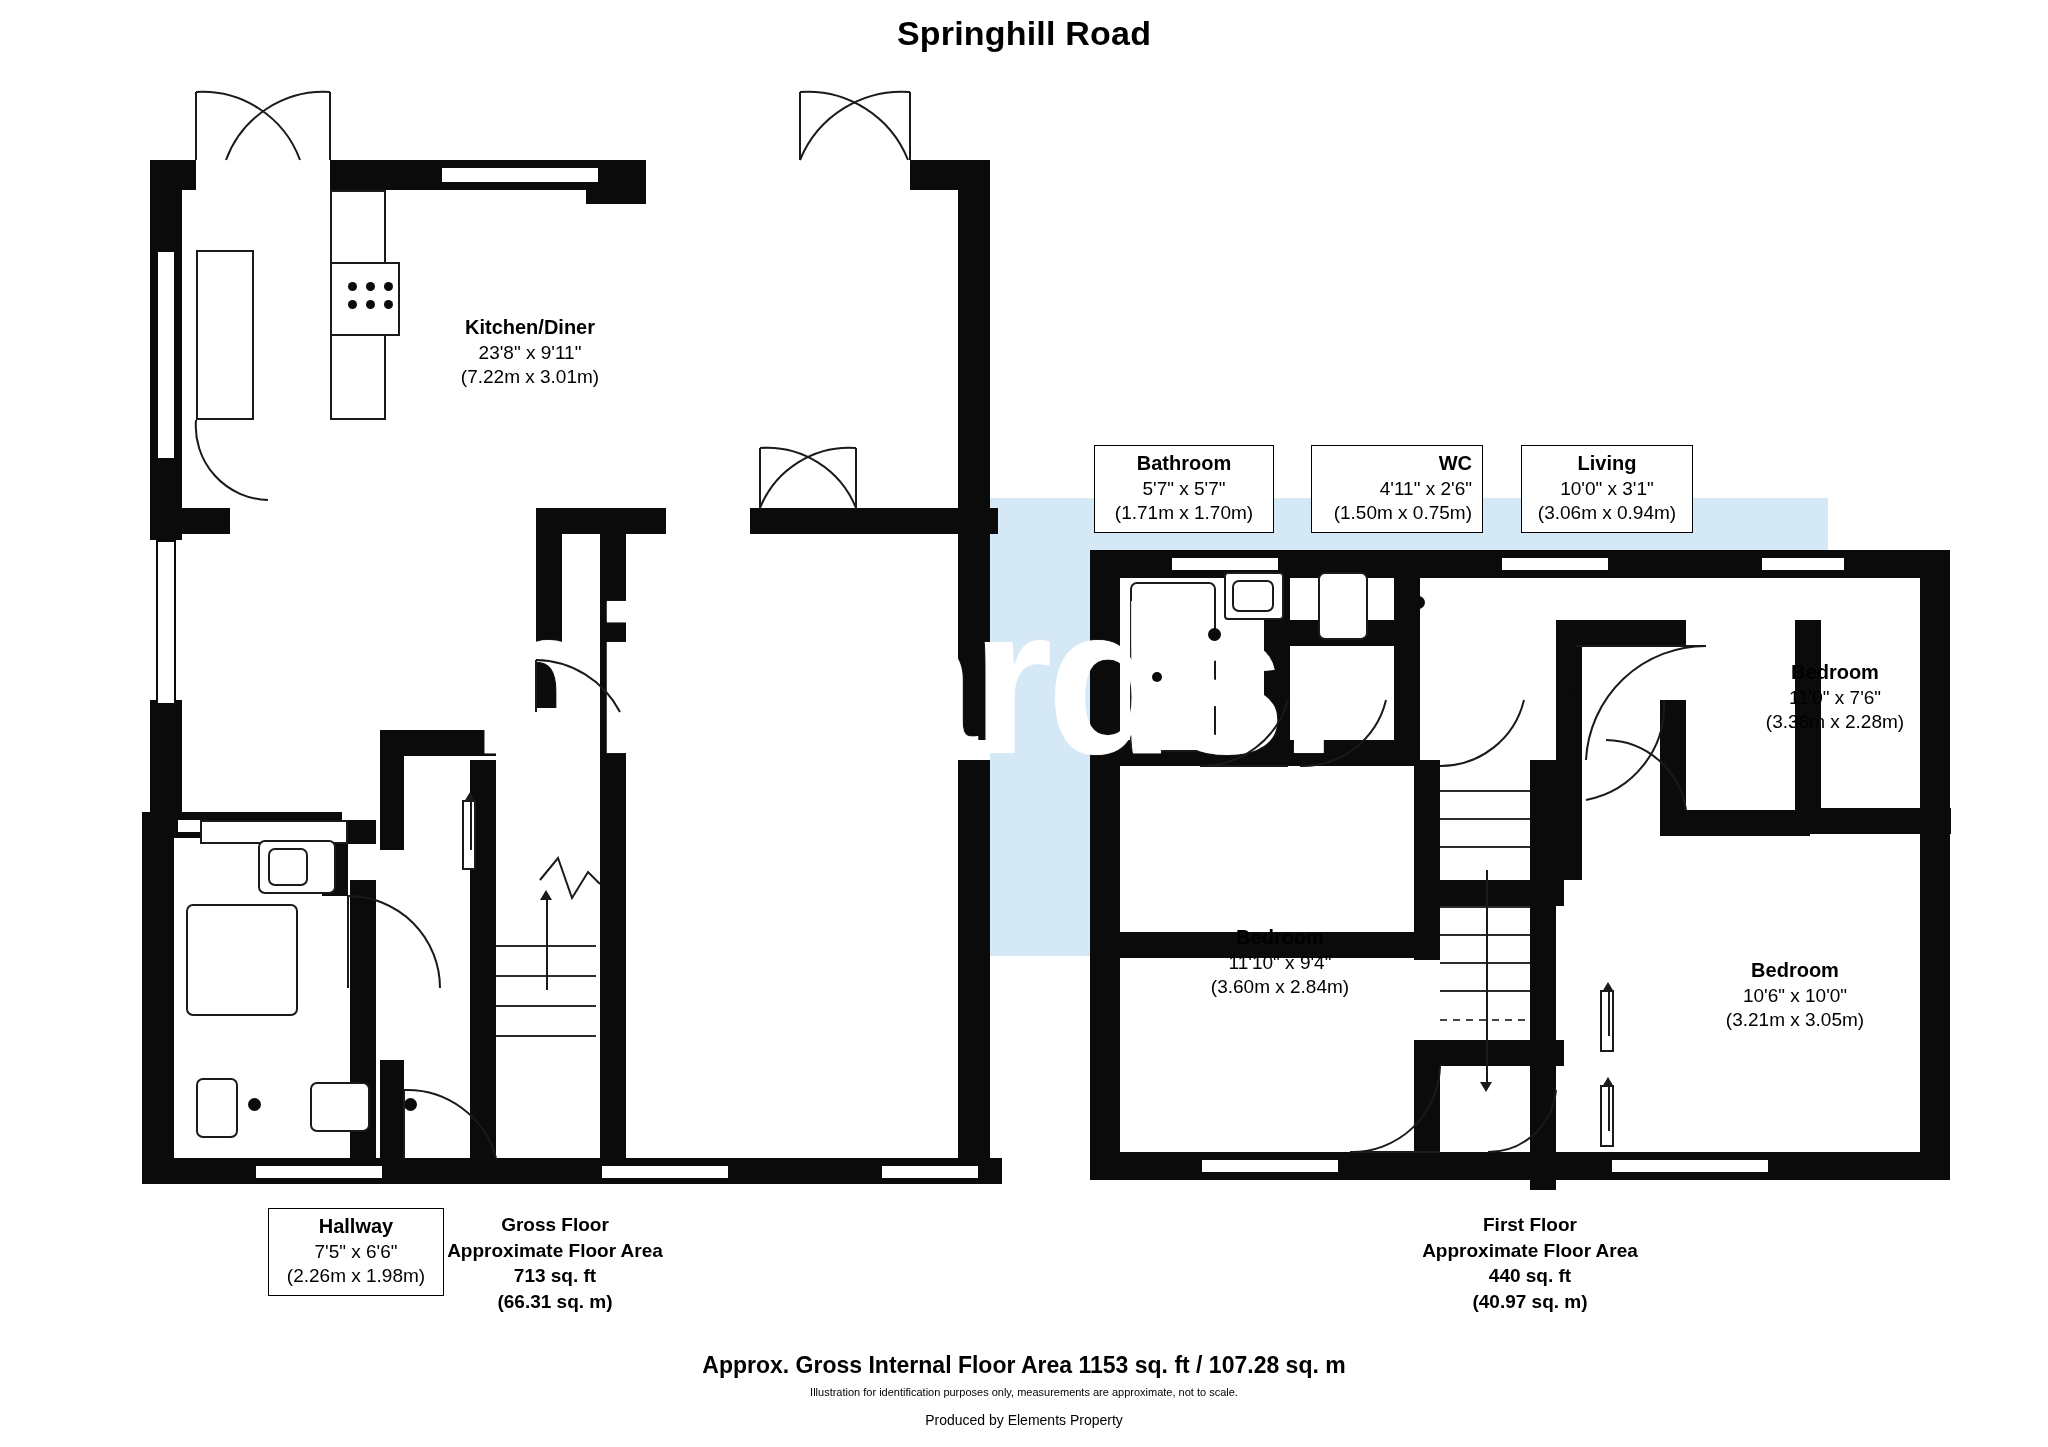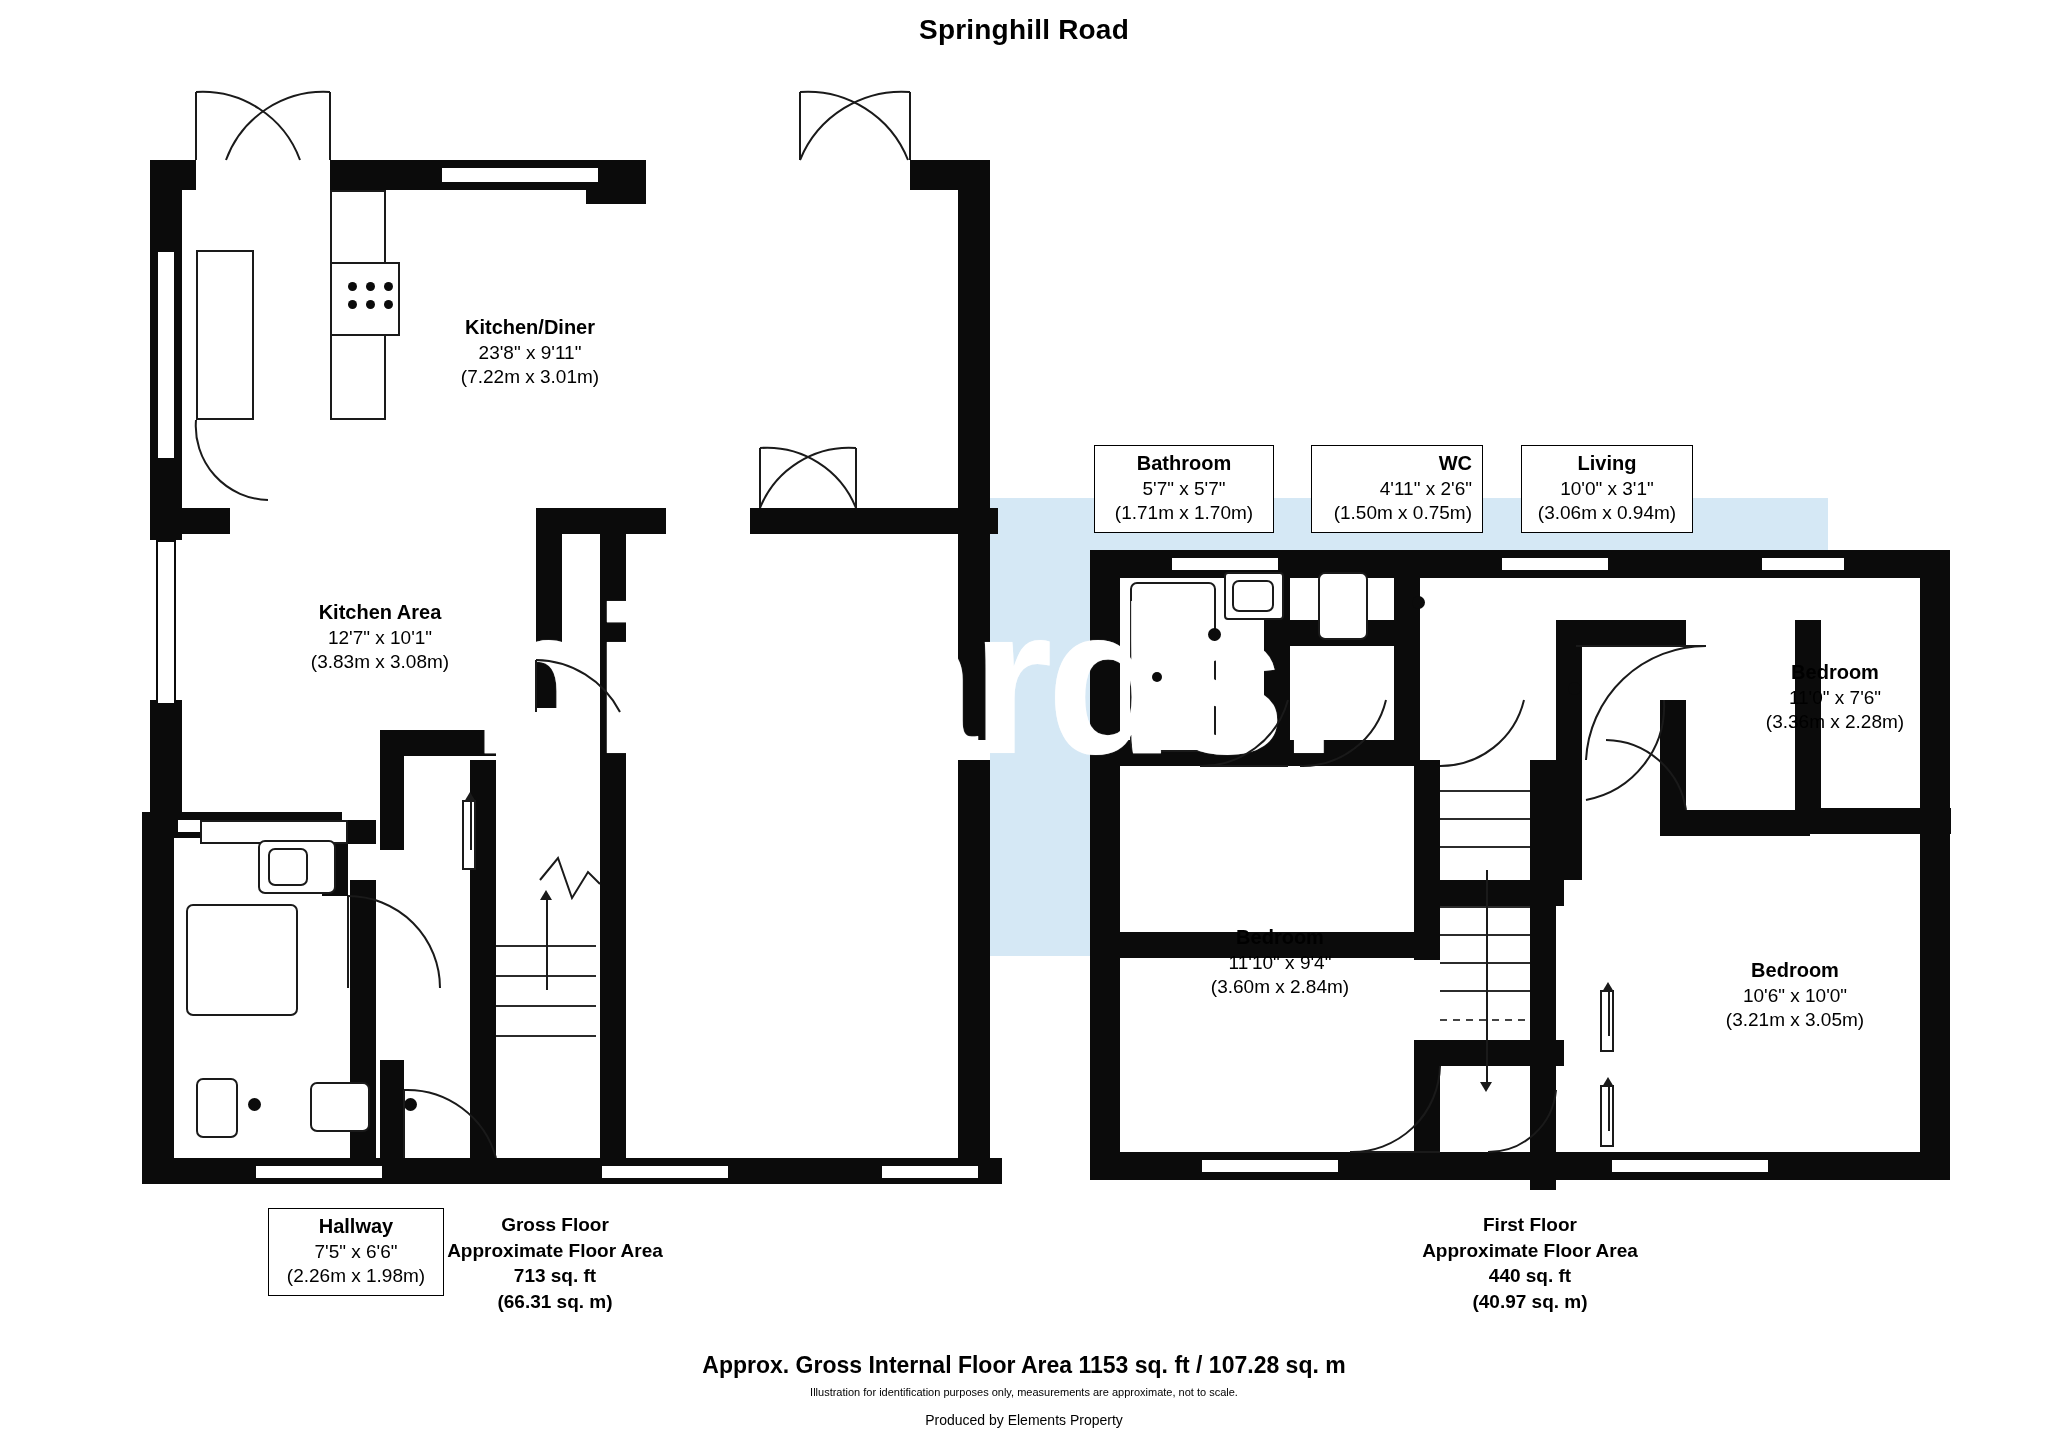--- a/index.html
+++ b/index.html
@@ -20,21 +20,21 @@
     left: 0; top: 0;
     width: 2048px;
     height: 1447px;
   }
   .title {
     position: absolute;
     left: 0;
     top: 14px;
     width: 2048px;
     text-align: center;
-    font-size: 28px;
+    font-size: 34px;
     font-weight: bold;
     letter-spacing: 0.2px;
   }
   
   .watermark {
     position: absolute;
     left: 470px;
     top: 560px;
     font-size: 210px;
     font-weight: bold;
@@ -363,25 +363,20 @@
       <path d="M540 880 L558 858 L572 898 L588 872 L600 884"></path>
     </g>
   </svg>
 
   <div class="rlabel" style="left:380px; top:315px; width:300px;">
     <div class="nm">Kitchen/Diner</div>
     <div class="dim">23'8" x 9'11"</div>
     <div class="dim">(7.22m x 3.01m)</div>
   </div>
 
-  <div class="rlabel" style="left:240px; top:600px; width:280px;">
-    <div class="nm">Kitchen Area</div>
-    <div class="dim">12'7" x 10'1"</div>
-    <div class="dim">(3.83m x 3.08m)</div>
-  </div>
 
 
 
   <div class="rlabel boxed" style="left:268px; top:1208px; width:176px;">
     <div class="nm">Hallway</div>
     <div class="dim">7'5" x 6'6"</div>
     <div class="dim">(2.26m x 1.98m)</div>
   </div>
 
   <div class="rlabel boxed" style="left:1094px; top:445px; width:180px;">

